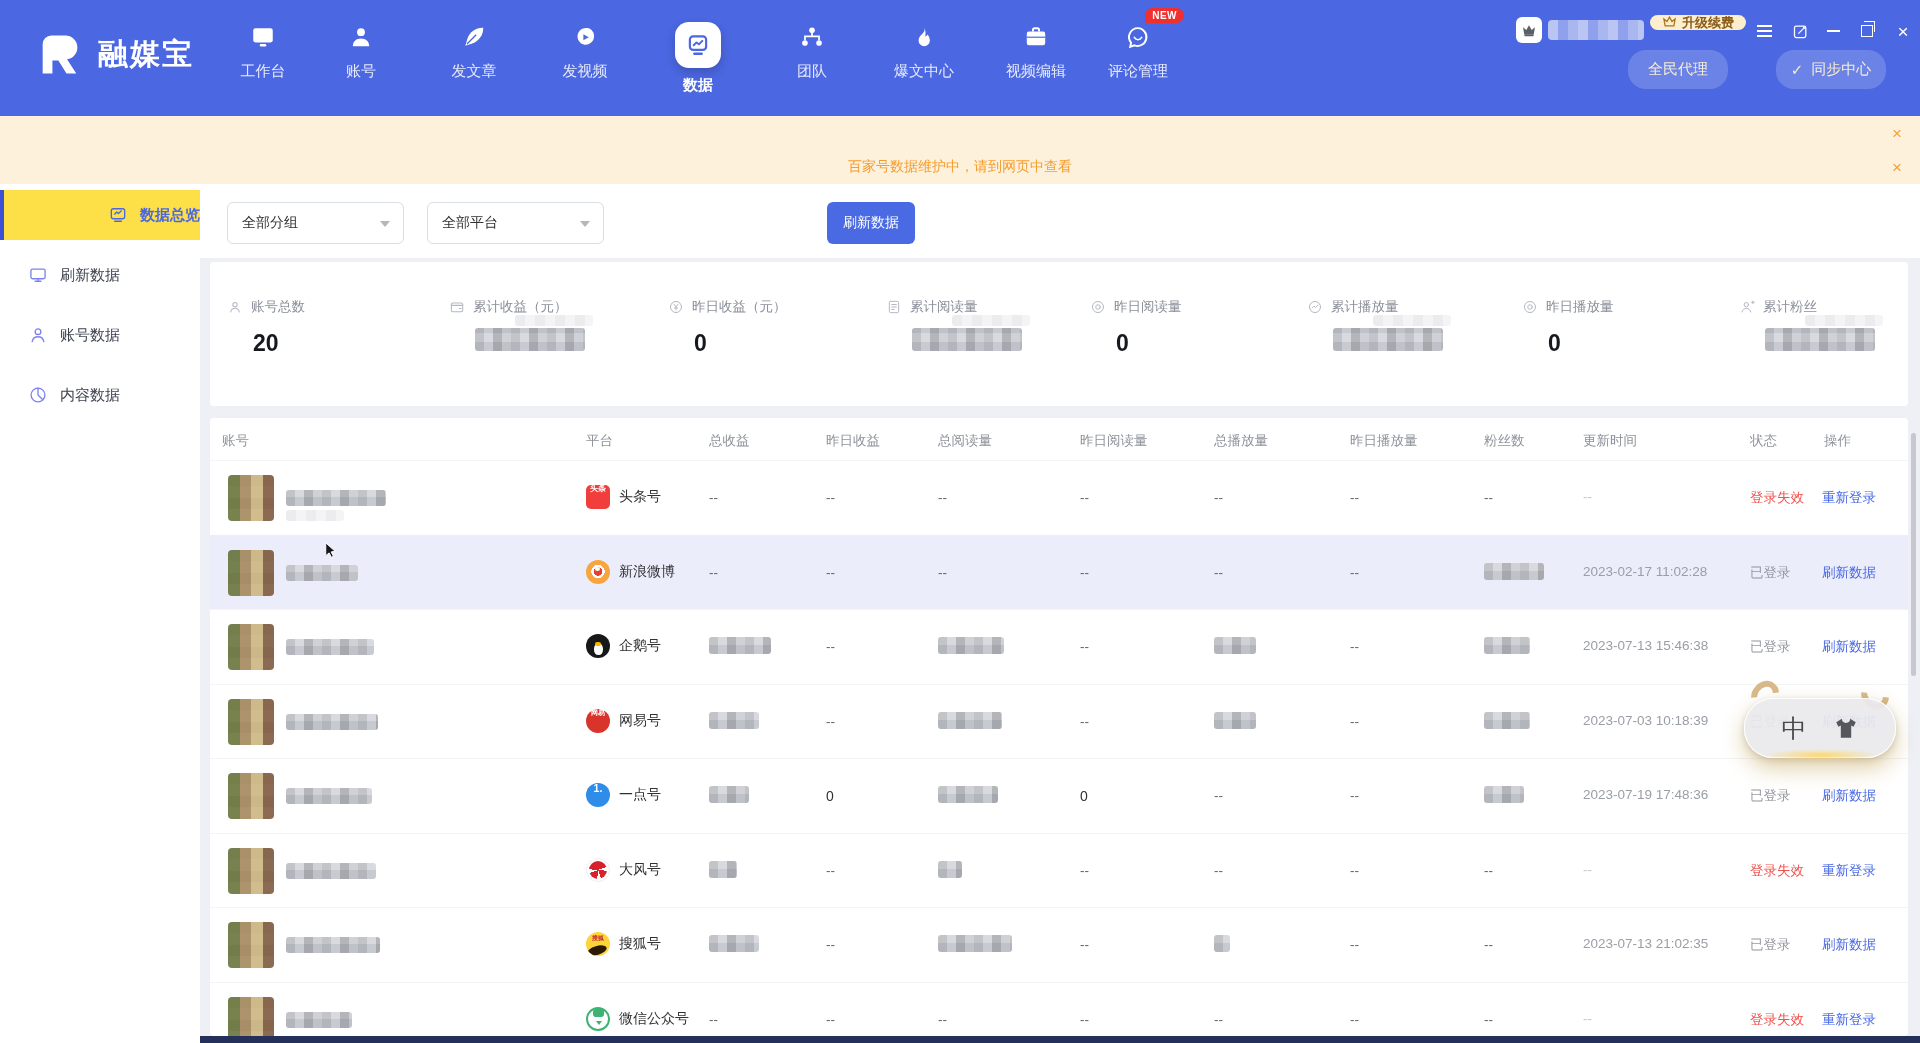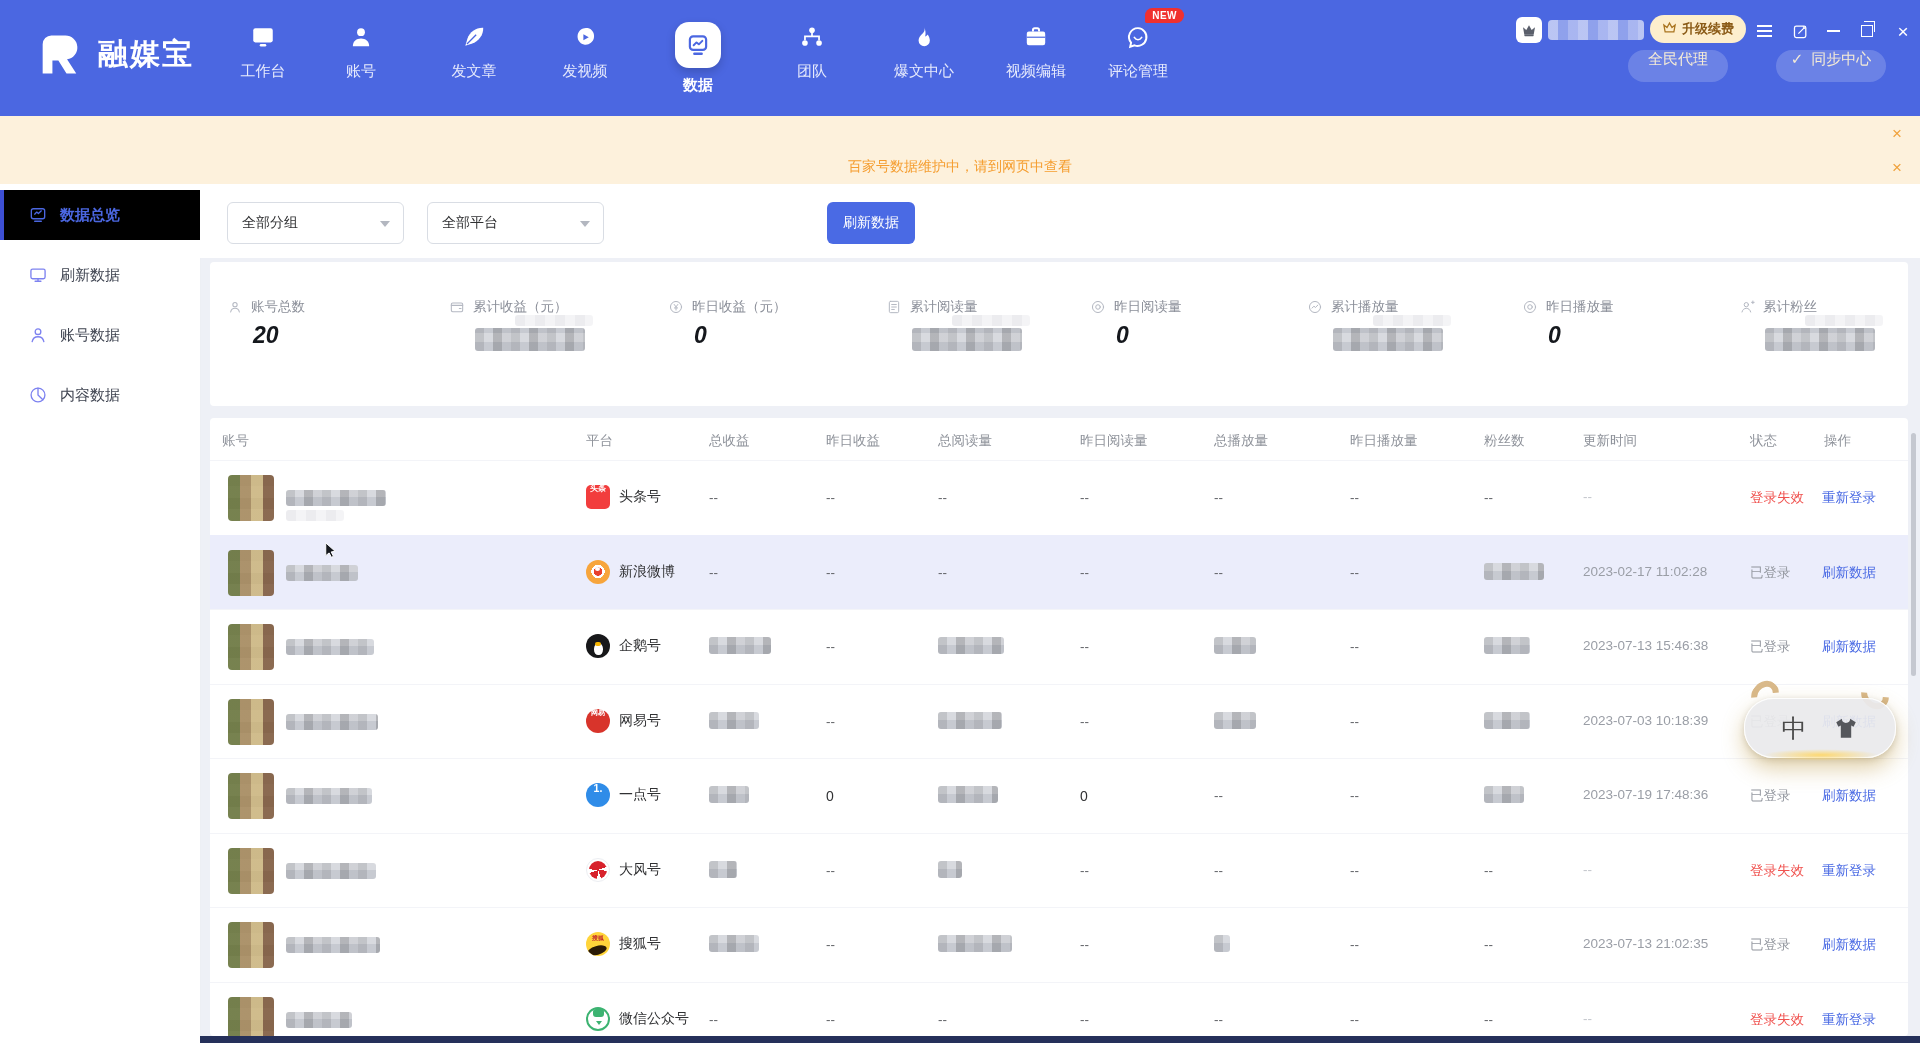--- a/index.html
+++ b/index.html
@@ -17,61 +17,61 @@
   .nav-ico.active-wrap{width:46px;height:46px;background:#fff;border-radius:14px;box-shadow:0 4px 10px rgba(0,0,0,.18);}
   .nav-label{margin-top:8px;color:#e6eafc;font-size:15px;}
   .nav-item.active .nav-label{color:#fff;font-weight:700;}
   .new-badge{position:absolute;top:-14px;right:2px;background:#f0302f;color:#fff;font-size:10px;font-weight:700;
     padding:2px 7px;border-radius:9px 9px 9px 2px;letter-spacing:.5px;}
   
   .vip-badge{position:absolute;left:1516px;top:17px;width:26px;height:26px;background:#fff;border-radius:6px;
     display:flex;align-items:center;justify-content:center;}
   .user-blur{position:absolute;left:1548px;top:20px;width:96px;height:20px;border-radius:4px;
     background:repeating-linear-gradient(90deg,rgba(255,255,255,.62) 0 10px,rgba(255,255,255,.38) 10px 20px,rgba(255,255,255,.52) 20px 30px);}
-  .upgrade-pill{position:absolute;left:1650px;top:15px;height:28px;background:#fdeecd;border-radius:14px;
+  .upgrade-pill{position:absolute;left:1650px;top:15px;height:15px;background:#fdeecd;border-radius:14px;
     display:flex;align-items:center;gap:5px;padding:0 12px;color:#8a5a16;font-size:13px;font-weight:700;cursor:pointer;}
   .win-btn{position:absolute;top:18px;width:26px;height:26px;display:flex;align-items:center;justify-content:center;
     color:#fff;cursor:pointer;}
   .icon-burger{width:15px;height:2px;background:#fff;box-shadow:0 -5px 0 #fff,0 5px 0 #fff;}
   .icon-min{width:13px;height:2px;background:#fff;}
   .icon-max{width:10px;height:10px;border:1.6px solid #fff;position:relative;}
   .icon-max::before{content:"";position:absolute;left:2px;top:-5px;width:10px;height:10px;border:1.6px solid #fff;border-left:none;border-bottom:none;}
   .icon-close{font-size:19px;line-height:1;}
-  .pill-btn{position:absolute;top:50px;height:32px;border-radius:18px;background:rgba(255,255,255,.18);
-    color:#f6ecd6;font-size:15px;display:flex;justify-content:center;gap:8px;cursor:pointer;padding:0 22px;}
+  .pill-btn{position:absolute;top:50px;height:39px;border-radius:18px;background:rgba(255,255,255,.18);
+    color:#f6ecd6;font-size:15px;display:flex;align-items:center;justify-content:center;gap:8px;cursor:pointer;padding:0 22px;}
 
   
   .banner-row{position:absolute;left:0;width:1920px;height:34px;background:#fdf1dc;display:flex;align-items:center;justify-content:center;}
   .banner-text{color:#f59d2f;font-size:14px;}
   .banner-link{color:#cf9236;font-weight:700;text-decoration:underline;cursor:pointer;margin:0 4px;}
   .banner-close{position:absolute;right:18px;top:50%;transform:translateY(-50%);color:#f0a23c;font-size:17px;cursor:pointer;line-height:1;}
 
   
   .sidebar{position:absolute;left:0;top:184px;width:200px;height:859px;background:#fff;border-right:1px solid #edeff4;}
   .side-item{position:absolute;left:0;width:200px;height:50px;display:flex;align-items:center;gap:12px;padding-left:28px;
     box-sizing:border-box;color:#3e4350;font-size:15px;cursor:pointer;}
   .side-item svg{width:20px;height:20px;color:#7d82f0;}
-  .side-item.active{background:#000000;color:#4b67e1;font-weight:600;}
+  .side-item.active{background:#fde047;color:#4b67e1;font-weight:600;justify-content:flex-end;}
   .side-item.active::before{content:"";position:absolute;left:0;top:0;width:4px;height:50px;background:#3d4fd4;}
   .side-item.active svg{color:#4b67e1;}
 
   
   .filter-strip{position:absolute;left:200px;top:184px;width:1720px;height:74px;background:#fff;}
   .select{position:absolute;top:18px;width:177px;height:42px;background:#fff;border:1px solid #d9dde4;border-radius:6px;
     box-sizing:border-box;display:flex;align-items:center;padding:0 14px;color:#303133;font-size:14px;cursor:pointer;}
   .caret{position:absolute;right:13px;top:18px;width:0;height:0;border-left:5px solid transparent;border-right:5px solid transparent;border-top:6px solid #b3b7c0;}
   .btn-primary{position:absolute;left:627px;top:18px;width:88px;height:42px;background:#4a6ae4;color:#fff;border-radius:6px;
     display:flex;align-items:center;justify-content:center;font-size:14px;cursor:pointer;}
 
   .card{position:absolute;background:#fff;border-radius:4px;}
   #stats-card{left:210px;top:262px;width:1698px;height:144px;}
   .stat{position:absolute;top:36px;}
   .stat-head{display:flex;align-items:center;gap:8px;color:#8b8f99;font-size:13.5px;}
   .stat-head svg{width:16px;height:16px;}
-  .stat-value{margin-top:6px;margin-left:26px;color:#15181d;font-size:23px;font-weight:700;font-style:italic;}
+  .stat-value{margin-top:14px;margin-left:26px;color:#15181d;font-size:23px;font-weight:700;}
   .pix{background-image:
       repeating-linear-gradient(90deg,rgba(0,0,0,.10) 0 9px,rgba(0,0,0,0) 9px 18px,rgba(0,0,0,.17) 18px 27px,rgba(0,0,0,.04) 27px 36px),
       repeating-linear-gradient(0deg,#c7cad1 0 9px,#d8dadf 9px 18px);border-radius:3px;}
   .pix-light{background:repeating-linear-gradient(90deg,#ececef 0 10px,#f4f4f6 10px 20px);border-radius:3px;}
   .stat-pix{margin-top:12px;margin-left:26px;width:110px;height:23px;position:relative;}
   .stat-pix .pre{position:absolute;right:-8px;top:-13px;width:78px;height:11px;}
 
   #table-card{left:210px;top:418px;width:1698px;height:618px;overflow:hidden;}
   .th{position:absolute;top:14px;color:#8f939b;font-size:13.5px;}
   .rows{position:absolute;left:0;top:42px;width:1698px;}

